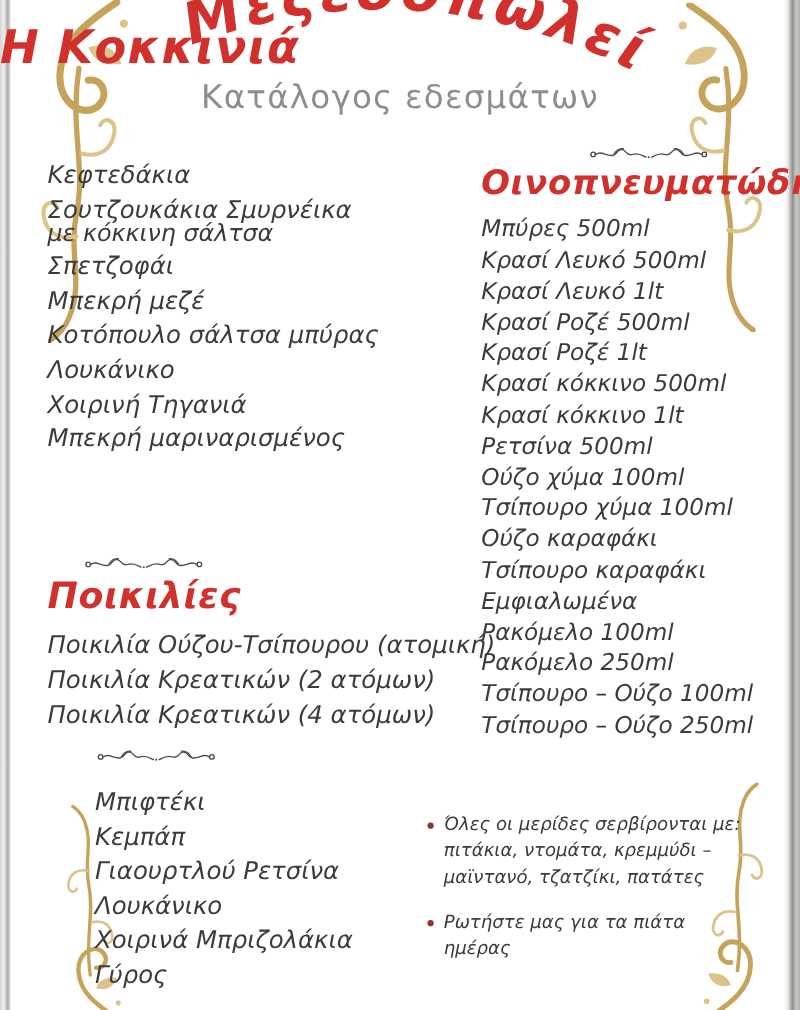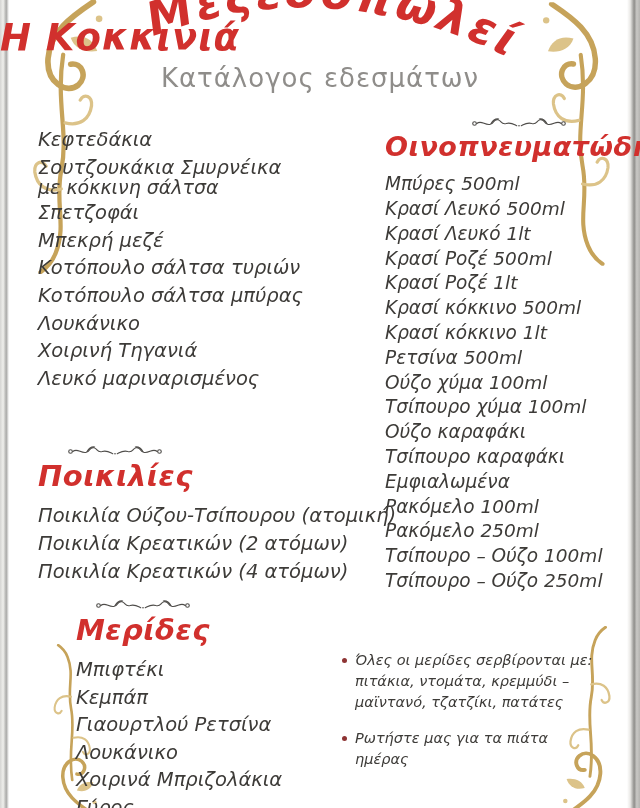--- a/index.html
+++ b/index.html
@@ -121,25 +121,24 @@
 
   <section class="sec" id="sec-meats">
     <ul class="items">
       <li>Κεφτεδάκια</li>
       <li>
         <span>Σουτζουκάκια Σμυρνέικα</span>
         <span class="sub-line">με κόκκινη σάλτσα</span>
       </li>
       <li>Σπετζοφάι</li>
       <li>Μπεκρή μεζέ</li>
-      <li>Κοτόπουλο σάλτσα τυριών</li>
       <li>Κοτόπουλο σάλτσα μπύρας</li>
       <li>Λουκάνικο</li>
       <li>Χοιρινή Τηγανιά</li>
-      <li>Λευκό μαριναρισμένος</li>
+      <li>Μπεκρή μαριναρισμένος</li>
     </ul>
   </section>
 
   <section class="sec" id="sec-platters">
     <div class="head-wrap">
       <svg class="divider" viewBox="0 0 130 18">
           <use href="#scroll-div"></use>
         </svg>
       <h2 class="sec-title">Ποικιλίες</h2>
     </div>
@@ -148,21 +147,20 @@
       <li>Ποικιλία Κρεατικών (2 ατόμων)</li>
       <li>Ποικιλία Κρεατικών (4 ατόμων)</li>
     </ul>
   </section>
 
   <section class="sec" id="sec-portions">
     <div class="head-wrap">
       <svg class="divider" viewBox="0 0 130 18">
           <use href="#scroll-div"></use>
         </svg>
-      <h2 class="sec-title">Μερίδες</h2>
     </div>
     <ul class="items">
       <li>Μπιφτέκι</li>
       <li>Κεμπάπ</li>
       <li>Γιαουρτλού Ρετσίνα</li>
       <li>Λουκάνικο</li>
       <li>Χοιρινά Μπριζολάκια</li>
       <li>Γύρος</li>
     </ul>
   </section>

